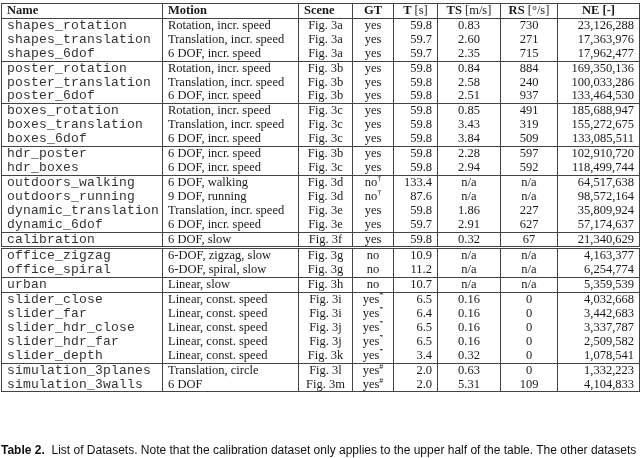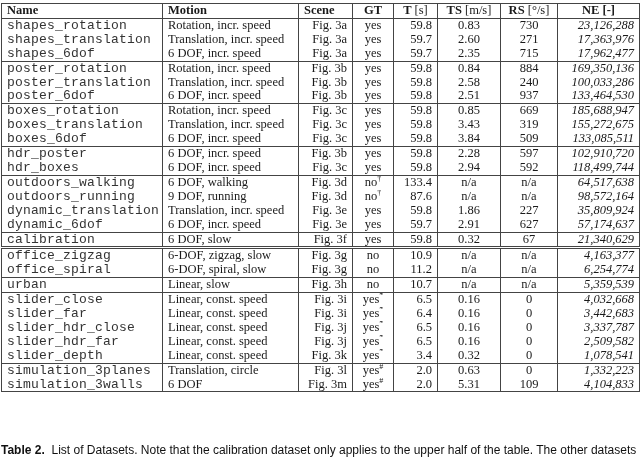--- a/index.html
+++ b/index.html
@@ -38,25 +38,25 @@
   }
   table.ds th.left { text-align: left; }
   table.ds th .unit { font-weight: normal; }
   td.name {
     font-family: "Liberation Mono", "DejaVu Sans Mono", monospace;
     font-size: 13px;
     color: #333;
     letter-spacing: 0.2px;
   }
   td.motion { text-align: left; }
-  td.scene { text-align: right; }
+  td.scene { text-align: center; }
   td.gt { text-align: center; padding-left: 6px; }
   td.num { text-align: right; }
   td.ctr { text-align: center; }
-  td.ne { text-align: right; font-style: italic; }
+  td.ne { text-align: right; }
   td.gt sup { font-size: 8px; line-height: 0; vertical-align: 5px; }
   tr.grp-start td { border-top: 1px solid #444; }
   tr.dbl-start td { border-top: 3px double #444; margin-left: 40px; }
   .caption {
     position: absolute;
     left: 1px;
     top: 443px;
     font-family: "Liberation Sans", "DejaVu Sans", sans-serif;
     font-size: 12px;
     color: #111;
@@ -152,21 +152,21 @@
           <td class="ctr">937</td>
           <td class="ne">133,464,530</td>
         </tr>
         <tr class="grp-start">
           <td class="name">boxes_rotation</td>
           <td class="motion">Rotation, incr. speed</td>
           <td class="scene">Fig. 3c</td>
           <td class="gt"><span>yes</span><sup></sup></td>
           <td class="num">59.8</td>
           <td class="ctr">0.85</td>
-          <td class="ctr">669</td>
+          <td class="ctr">491</td>
           <td class="ne">185,688,947</td>
         </tr>
         <tr>
           <td class="name">boxes_translation</td>
           <td class="motion">Translation, incr. speed</td>
           <td class="scene">Fig. 3c</td>
           <td class="gt"><span>yes</span><sup></sup></td>
           <td class="num">59.8</td>
           <td class="ctr">3.43</td>
           <td class="ctr">319</td>

